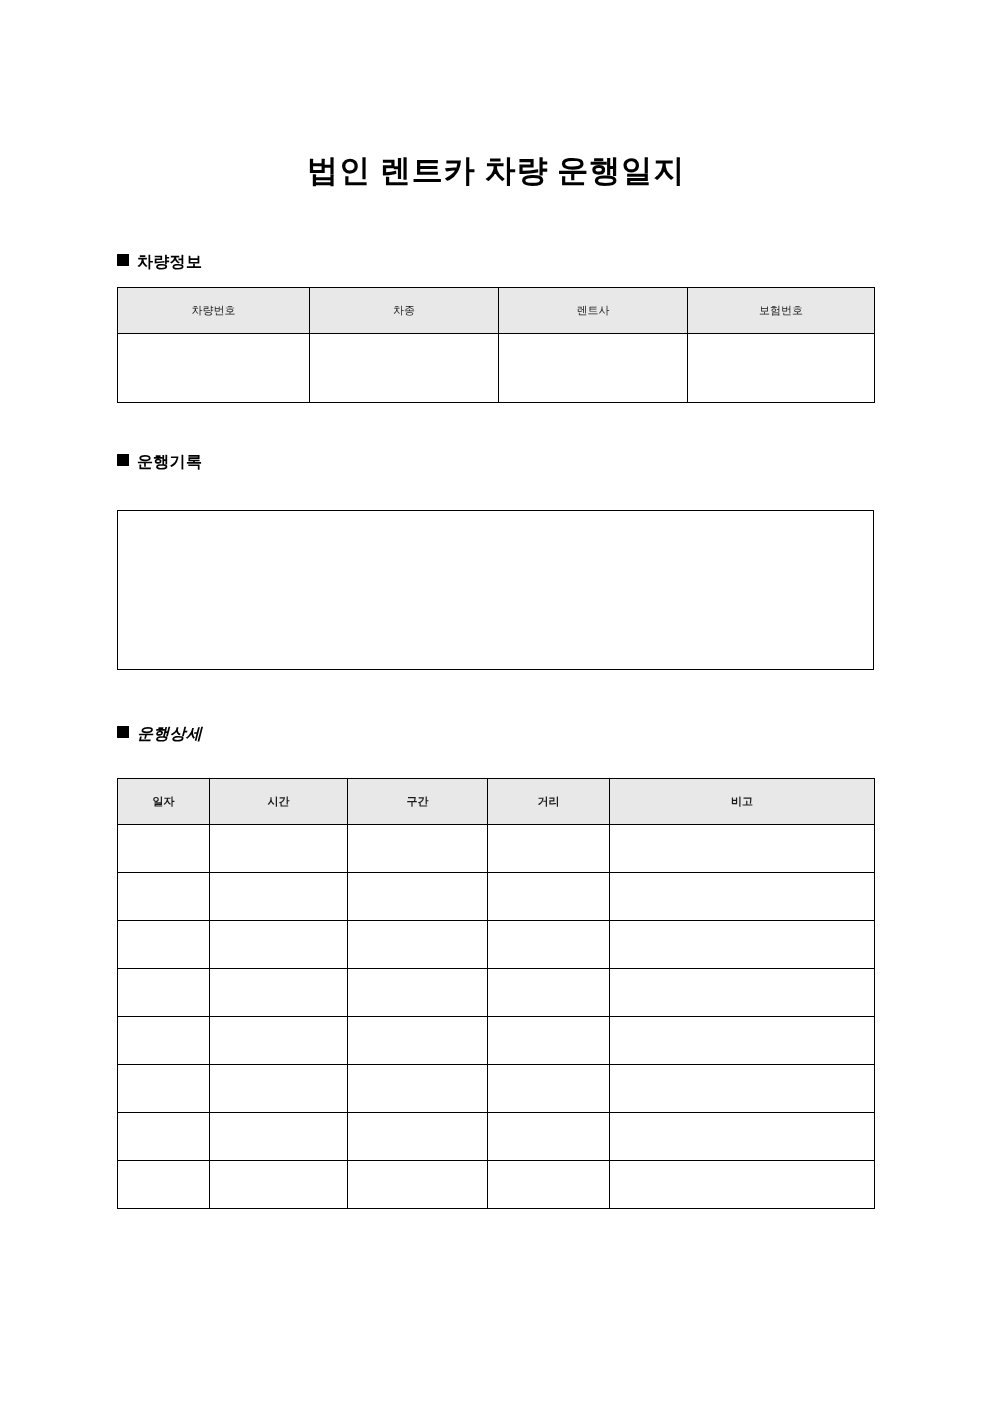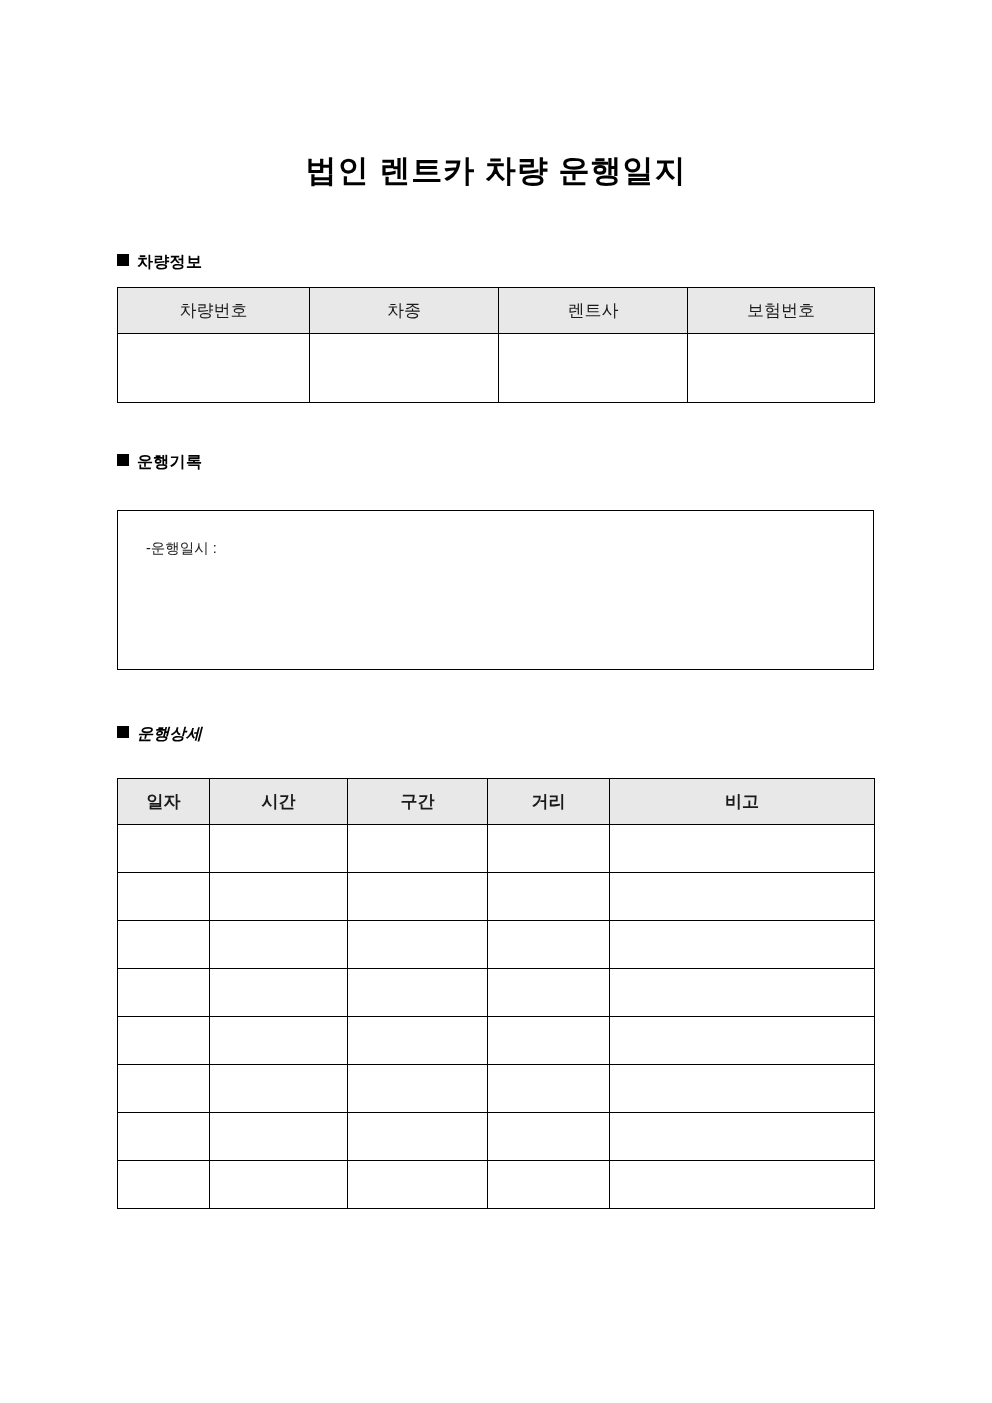--- a/index.html
+++ b/index.html
@@ -28,20 +28,21 @@
   .doc-title {
     position: absolute;
     top: 131px;
     left: 0;
     width: 992px;
     text-align: center;
     font-size: 31px;
     font-weight: bold;
     letter-spacing: 1px;
     line-height: 1.2;
+    font-family: Liberation Serif, serif;
   }
 
   
   .section-head {
     position: absolute;
     left: 117px;
     font-size: 16px;
     font-weight: bold;
     letter-spacing: 0.3px;
     white-space: nowrap;
@@ -68,21 +69,21 @@
     position: absolute;
     left: 117px;
     width: 757px;
     border-collapse: collapse;
     table-layout: fixed;
   }
   table.grid th,
   table.grid td {
     border: 1.3px solid #000000;
     padding: 0;
-    font-size: 17px;
+    font-size: 11px;
     font-weight: normal;
     text-align: center;
     vertical-align: middle;
     color: #1a1a1a;
   }
   table.grid th {
     background: #e8e8e8;
   }
 
   
@@ -153,21 +154,20 @@
       </tr>
     </tbody>
   </table>
 
   <div class="section-head" id="head-record">
     <span class="bullet"></span><span class="bullet-label">운행기록</span>
   </div>
 
   <div id="record-box">
     <ul class="record-list">
-      <li class="record-line">-운행일시 :</li>
     </ul>
   </div>
 
   <div class="section-head" id="head-detail">
     <span class="bullet"></span><span class="bullet-label">운행상세</span>
   </div>
 
   <table class="grid" id="table-detail">
     <colgroup>
       <col style="width:92px">

